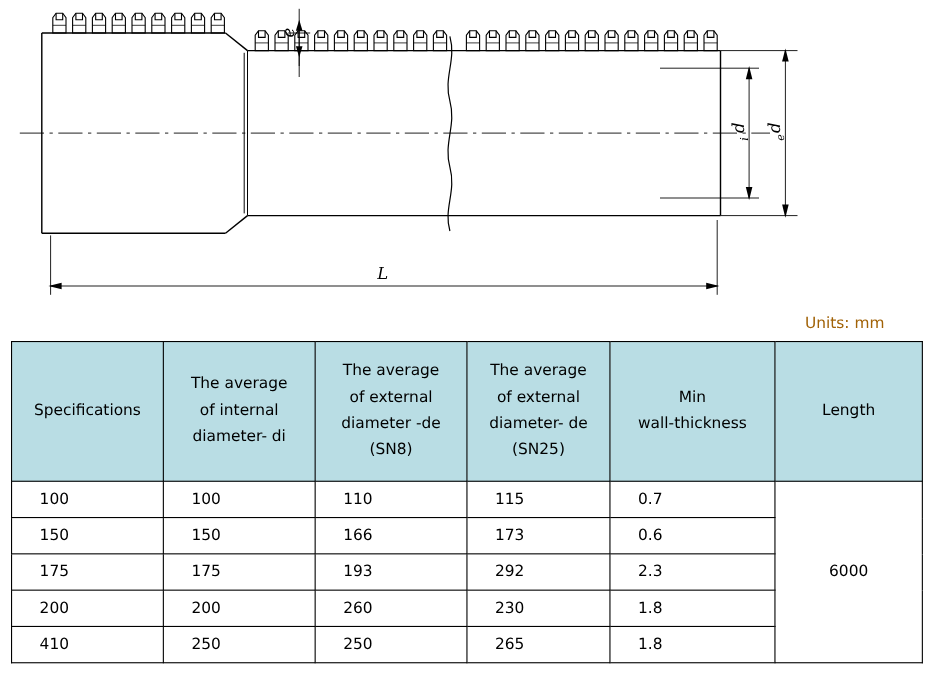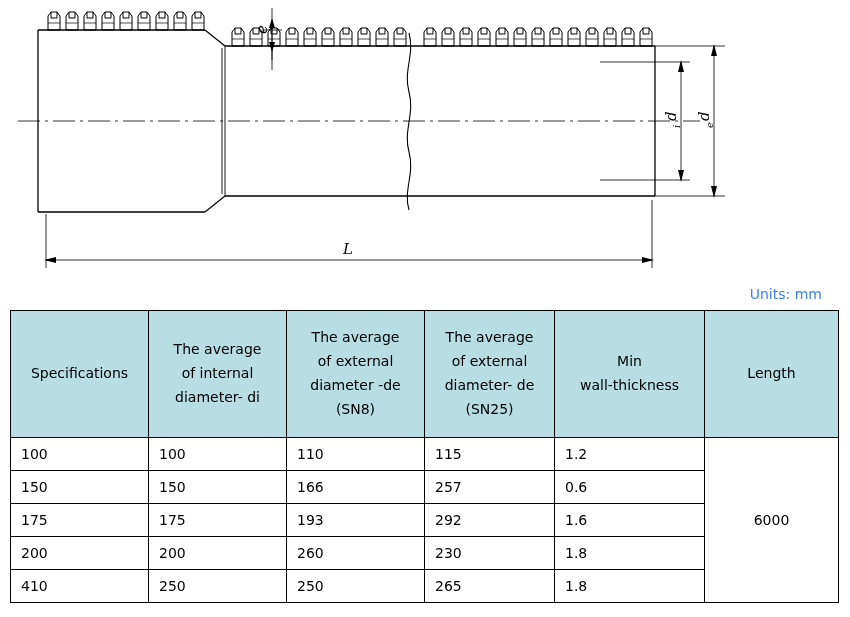--- a/index.html
+++ b/index.html
@@ -17,24 +17,24 @@
   }
   #diagram-area {
     position: absolute;
     left: 0;
     top: 0;
     width: 850px;
     height: 285px;
   }
   #units-label {
     position: absolute;
-    right: 28px;
+    right: 46px;
     top: 286px;
     font-size: 14px;
-    color: #3b82f6;
+    color: #a16207;
   }
   #spec-table-wrap {
     position: absolute;
     left: 10px;
     top: 310px;
     width: 828px;
   }
   table.spec {
     border-collapse: collapse;
     width: 828px;
@@ -49,21 +49,21 @@
     background: #b9dde4;
     font-weight: normal;
     text-align: center;
     vertical-align: middle;
     height: 126px;
     line-height: 1.7;
     padding: 0 6px;
   }
   table.spec tbody td {
     height: 32px;
-    padding: 0 10px;
+    padding: 0 25px;
     text-align: left;
     vertical-align: middle;
     background: #ffffff;
   }
   table.spec tbody td.length-cell {
     text-align: center;
     vertical-align: middle;
     margin-top: 36px;
   }
   .hdr-line { display: block; }
@@ -274,36 +274,36 @@
           <span class="hdr-line">Length</span>
         </th>
       </tr>
     </thead>
     <tbody>
       <tr>
         <td>100</td>
         <td>100</td>
         <td>110</td>
         <td>115</td>
-        <td>1.2</td>
+        <td>0.7</td>
         <td class="length-cell" rowspan="5">6000</td>
       </tr>
       <tr>
         <td>150</td>
         <td>150</td>
         <td>166</td>
-        <td>257</td>
+        <td>173</td>
         <td>0.6</td>
       </tr>
       <tr>
         <td>175</td>
         <td>175</td>
         <td>193</td>
         <td>292</td>
-        <td>1.6</td>
+        <td>2.3</td>
       </tr>
       <tr>
         <td>200</td>
         <td>200</td>
         <td>260</td>
         <td>230</td>
         <td>1.8</td>
       </tr>
       <tr>
         <td>410</td>

